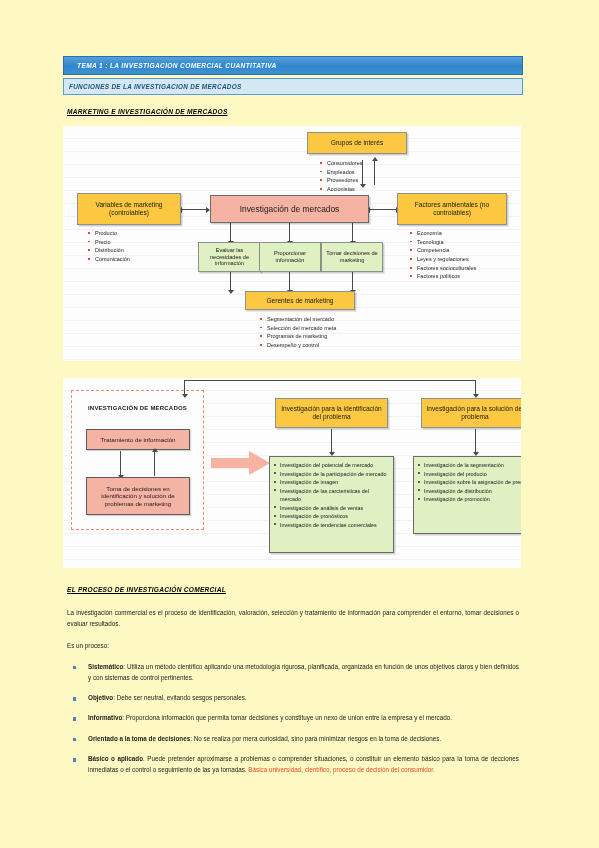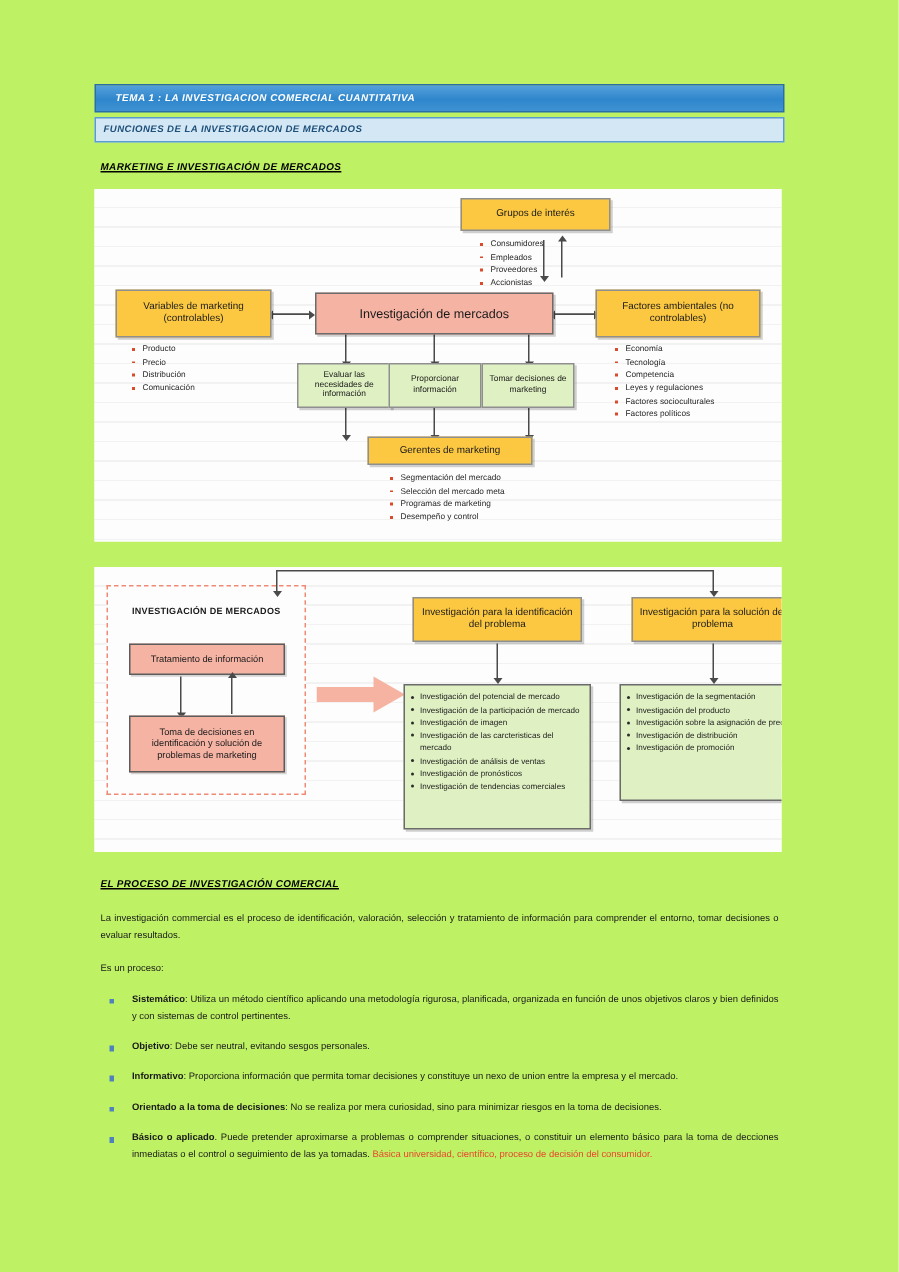--- a/index.html
+++ b/index.html
@@ -2,21 +2,21 @@
 <html><head>
 <meta charset="utf-8">
 <style>
   html,body{margin:0;padding:0;background:#ffffff;}
   body{
     width:599px;height:848px;overflow:hidden;
     font-family:"Liberation Sans",sans-serif;
     color:#000;
     -webkit-font-smoothing:antialiased;
   }
-  .page{position:relative;width:599px;height:848px;background:#bef264;}
+  .page{position:relative;width:599px;height:848px;background:#fef9c3;}
 
   
   .title-bar{
     position:absolute;left:63px;top:56px;width:458px;height:17px;
     background:#3e8fd0;
     background:linear-gradient(180deg,#54a0dc 0%,#2f86cb 55%,#3f93d4 100%);
     border:1px solid #2a6ea8;
     display:flex;align-items:center;
   }
   .title-bar span{

